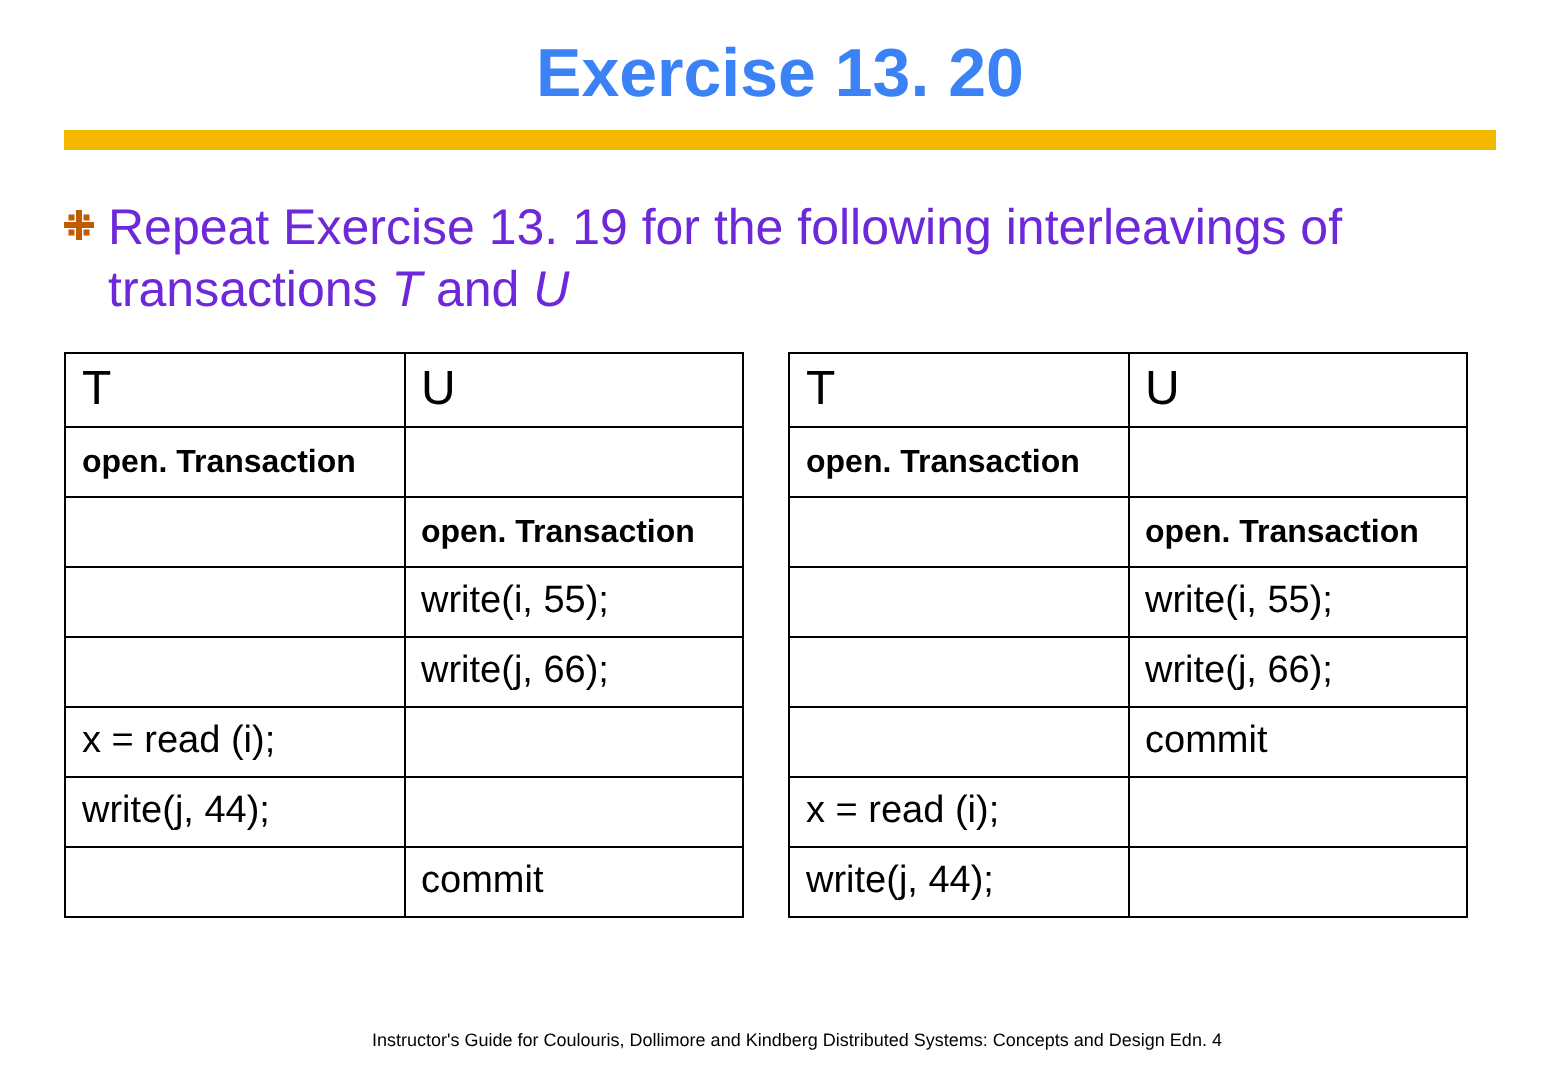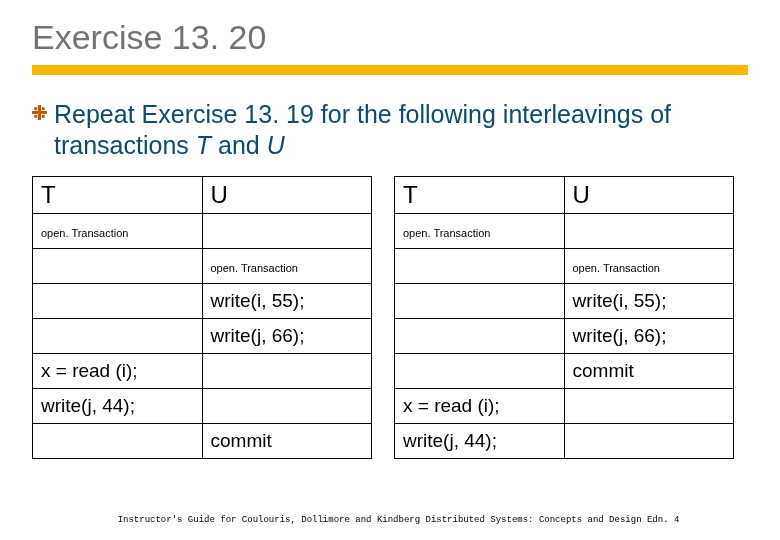--- a/index.html
+++ b/index.html
@@ -9,32 +9,33 @@
     height: 540px;
     font-family: Arial, Helvetica, sans-serif;
     background: #fff;
     position: relative;
   }
   .slide {
     padding: 18px 32px 0 32px;
   }
   .title {
     font-size: 34px;
-    color: #737373;
+    color: #3b82f6;
     margin: 0 0 8px 0;
-    font-weight: normal;
+    font-weight: bold;
+    text-align: center;
   }
   .rule {
     height: 10px;
     background: #F5B800;
     margin: 0 0 24px 0;
   }
   .body-text {
     font-size: 25px;
-    color: #0c4a6e;
+    color: #6d28d9;
     line-height: 1.25;
     margin: 0 0 14px 0;
     padding-left: 22px;
     position: relative;
   }
   .bullet-icon {
     position: absolute;
     left: 0;
     top: 6px;
     width: 15px;
@@ -56,29 +57,29 @@
     font-size: 19px;
     padding: 4px 8px;
     height: 26px;
     vertical-align: middle;
     font-family: Arial, Helvetica, sans-serif;
   }
   td.header {
     font-size: 24px;
     font-weight: normal;
   }
-  td .opentx { font-size: 11px; }
+  td .opentx { font-size: 16px; font-weight: bold; }
   .footer {
     position: absolute;
     bottom: 14px;
     left: 17px;
     right: 0;
     text-align: center;
     font-size: 9px;
-    font-family: Liberation Mono, monospace;
+    font-family: Liberation Sans, sans-serif;
     line-height: 1.2;
   }
 </style>
 </head>
 <body>
 
 <div class="slide">
   <h1 class="title">Exercise 13. 20</h1>
   <div class="rule"></div>
 

